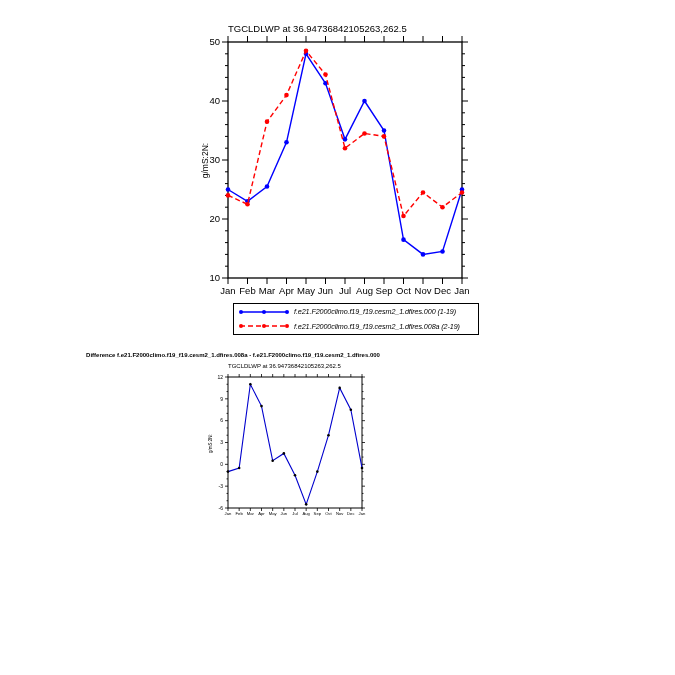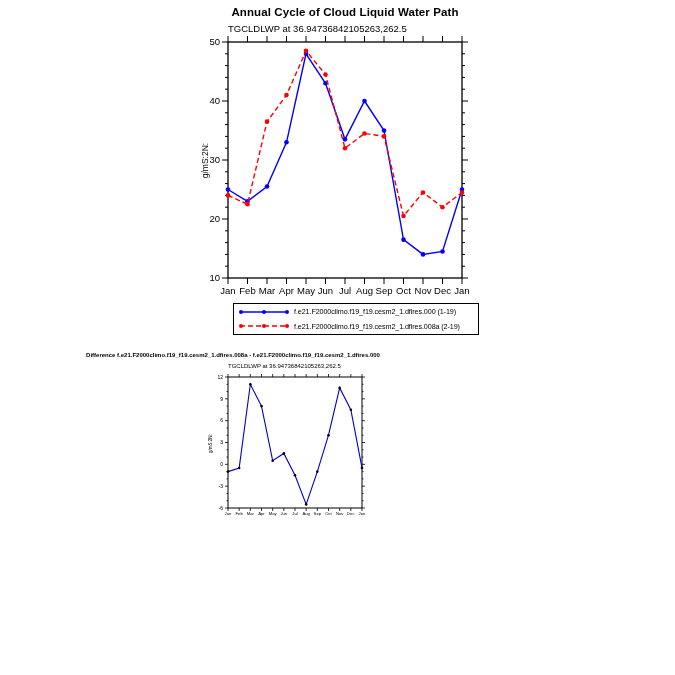--- a/index.html
+++ b/index.html
@@ -9,29 +9,28 @@
   .chart-title-top{left:145px;top:6px;width:400px;text-align:center;font-size:11.5px;font-weight:bold;letter-spacing:0.1px;}
   .chart-sub-top{left:228px;top:23px;font-size:9.5px;}
   .ylabel-top{left:156px;top:154px;width:100px;height:13px;text-align:center;font-size:8.5px;transform:rotate(-90deg);}
   .chart-title-bot{left:33px;top:352px;width:400px;text-align:center;font-size:6px;font-weight:bold;}
   .chart-sub-bot{left:228px;top:363px;font-size:6px;}
   .ylabel-bot{left:172px;top:439px;width:80px;height:9px;text-align:center;font-size:4.5px;transform:rotate(-90deg);}
   #svg-top{position:absolute;left:0;top:0;}
   #svg-bot{position:absolute;left:0;top:350px;}
   svg text{font-family:"Liberation Sans",sans-serif;fill:#000;}
   .legend{position:absolute;left:233px;top:303px;width:246px;height:32px;border:1px solid #000;box-sizing:border-box;display:flex;flex-direction:column;justify-content:space-evenly;padding-left:4px;background:#fff;}
-  .legend-row{display:flex;align-items:center;gap:4px;height:14px;}
+  .legend-row{display:flex;align-items:center;gap:4px;height:14px;font-style:italic;}
   .legend-label{font-size:7.2px;white-space:nowrap;letter-spacing:-0.1px;}
 </style>
 </head>
 <body>
 
 <div class="canvas">
 
-  <div class="abs chart-title-top">Annual Cycle of Cloud Liquid Water Path</div>
   <div class="abs chart-sub-top">TGCLDLWP at 36.94736842105263,262.5</div>
   <div class="abs ylabel-top">g/mS:2N:</div>
   <svg id="svg-top" width="675" height="300">
       <rect x="228" y="42" width="234" height="236" fill="none" stroke="#000" stroke-width="1.3"></rect>
       <line x1="222" y1="278" x2="228" y2="278" stroke="#000" stroke-width="1"></line>
       <line x1="462" y1="278" x2="468" y2="278" stroke="#000" stroke-width="1"></line>
       <text x="220" y="281.325" text-anchor="end" font-size="9.5">10</text>
       <line x1="222" y1="219" x2="228" y2="219" stroke="#000" stroke-width="1"></line>
       <line x1="462" y1="219" x2="468" y2="219" stroke="#000" stroke-width="1"></line>
       <text x="220" y="222.325" text-anchor="end" font-size="9.5">20</text>

